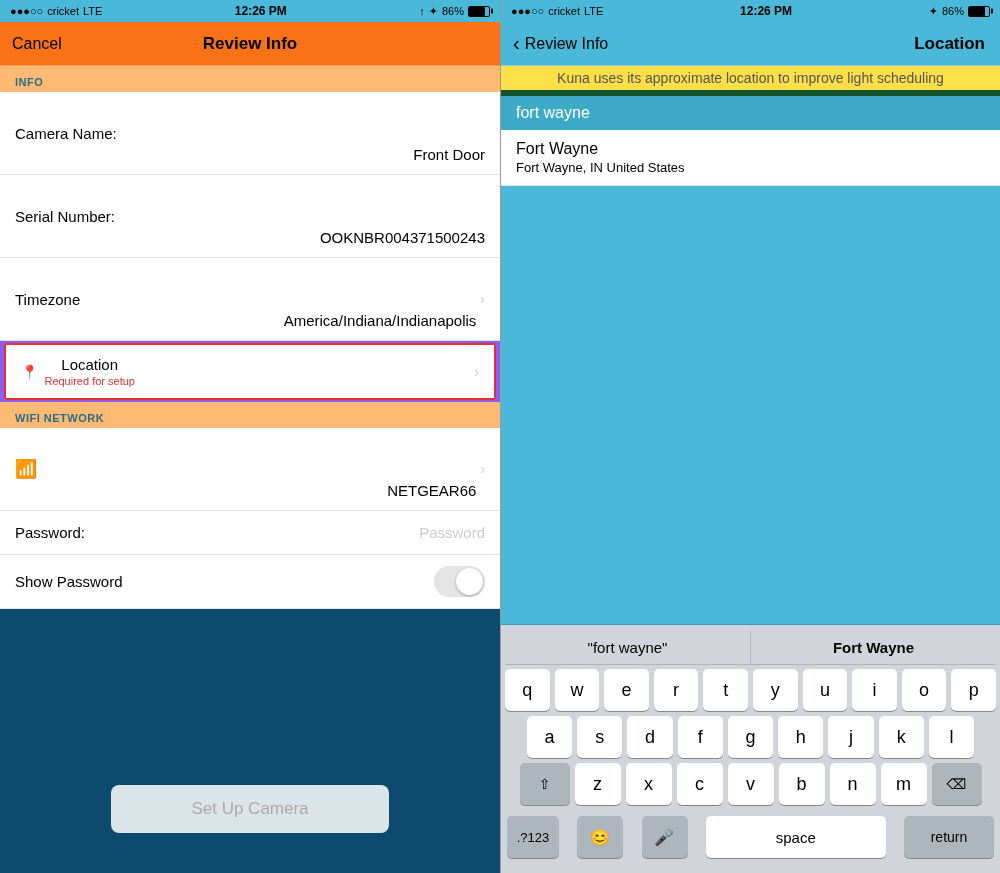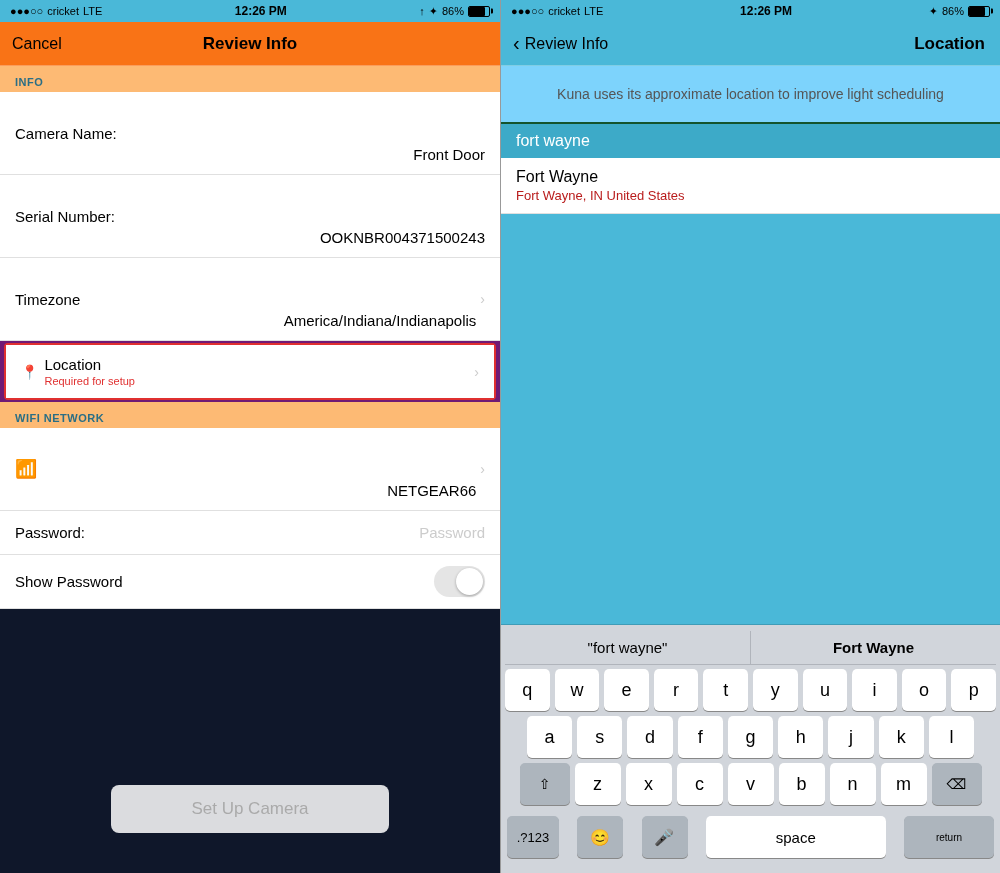--- a/index.html
+++ b/index.html
@@ -91,22 +91,23 @@
       padding: 10px 15px 4px;
       font-size: 11px;
       font-weight: 600;
       color: #2a6e85;
       letter-spacing: 0.5px;
       text-transform: uppercase;
     }
 
     
     .table-section {
-      background: #701a75;
+      background: #8b5cf6;
       margin: 0;
+      text-align: center;
     }
     .table-row {
       background: #fff;
       border-bottom: 1px solid #e0e0e0;
       padding: 11px 15px;
       display: flex;
       align-items: center;
       justify-content: space-between;
       min-height: 44px;
     }
@@ -169,21 +170,21 @@
       box-shadow: 0 1px 3px rgba(0,0,0,0.3);
     }
 
     
     .setup-btn-container {
       flex: 1;
       display: flex;
       align-items: flex-end;
       justify-content: center;
       padding-bottom: 40px;
-      background: #0f172a;
+      background: #0c4a6e;
     }
     .setup-btn {
       background: rgba(255,255,255,0.85);
       border: none;
       border-radius: 8px;
       padding: 14px 80px;
       font-size: 17px;
       color: #aaa;
       cursor: pointer;
     }
@@ -224,26 +225,26 @@
       font-size: 17px;
       font-weight: 700;
       color: #000;
       position: absolute;
       right: 15px;
       top: 50%;
       transform: translateY(-50%);
     }
 
     .location-info-bar {
-      background: #7dd3fc;
-      padding: 20px 15px;
+      background: #fde047;
+      padding: 4px 15px;
       text-align: center;
       font-size: 14px;
       color: #555;
-      border-bottom: 2px solid #14532d;
+      border-bottom: 6px solid #14532d;
     }
 
     
     .search-text-row {
       background: #3daac8;
       padding: 8px 15px;
       color: #fff;
       font-size: 16px;
       font-weight: 500;
     }
@@ -254,21 +255,21 @@
       padding: 10px 15px;
       border-bottom: 1px solid #e0e0e0;
     }
     .result-main {
       font-size: 16px;
       color: #000;
       font-weight: 400;
     }
     .result-sub {
       font-size: 13px;
-      color: #b91c1c;
+      color: #000000;
       margin-top: 2px;
     }
     .results-list {
       background: #fff;
     }
 
     
     .blue-spacer {
       flex: 1;
       background: #4ab8d8;
@@ -536,17 +537,17 @@
       <div class="key">n</div>
       <div class="key">m</div>
       <div class="key gray wide" style="max-width:50px;">⌫</div>
     </div>
 
     <div class="key-row bottom-row">
       <div class="key gray wide" style="font-size:13px;max-width:52px;">.?123</div>
       <div class="emoji-key">😊</div>
       <div class="emoji-key">🎤</div>
       <div class="key space-key" style="flex:3;max-width:180px;font-size:15px;">space</div>
-      <div class="key gray return-key" style="max-width:90px;font-size:10px;">return</div>
+      <div class="key gray return-key" style="max-width:90px;font-size:14px;">return</div>
     </div>
   </div>
 
 </div>
 
 </body></html>

